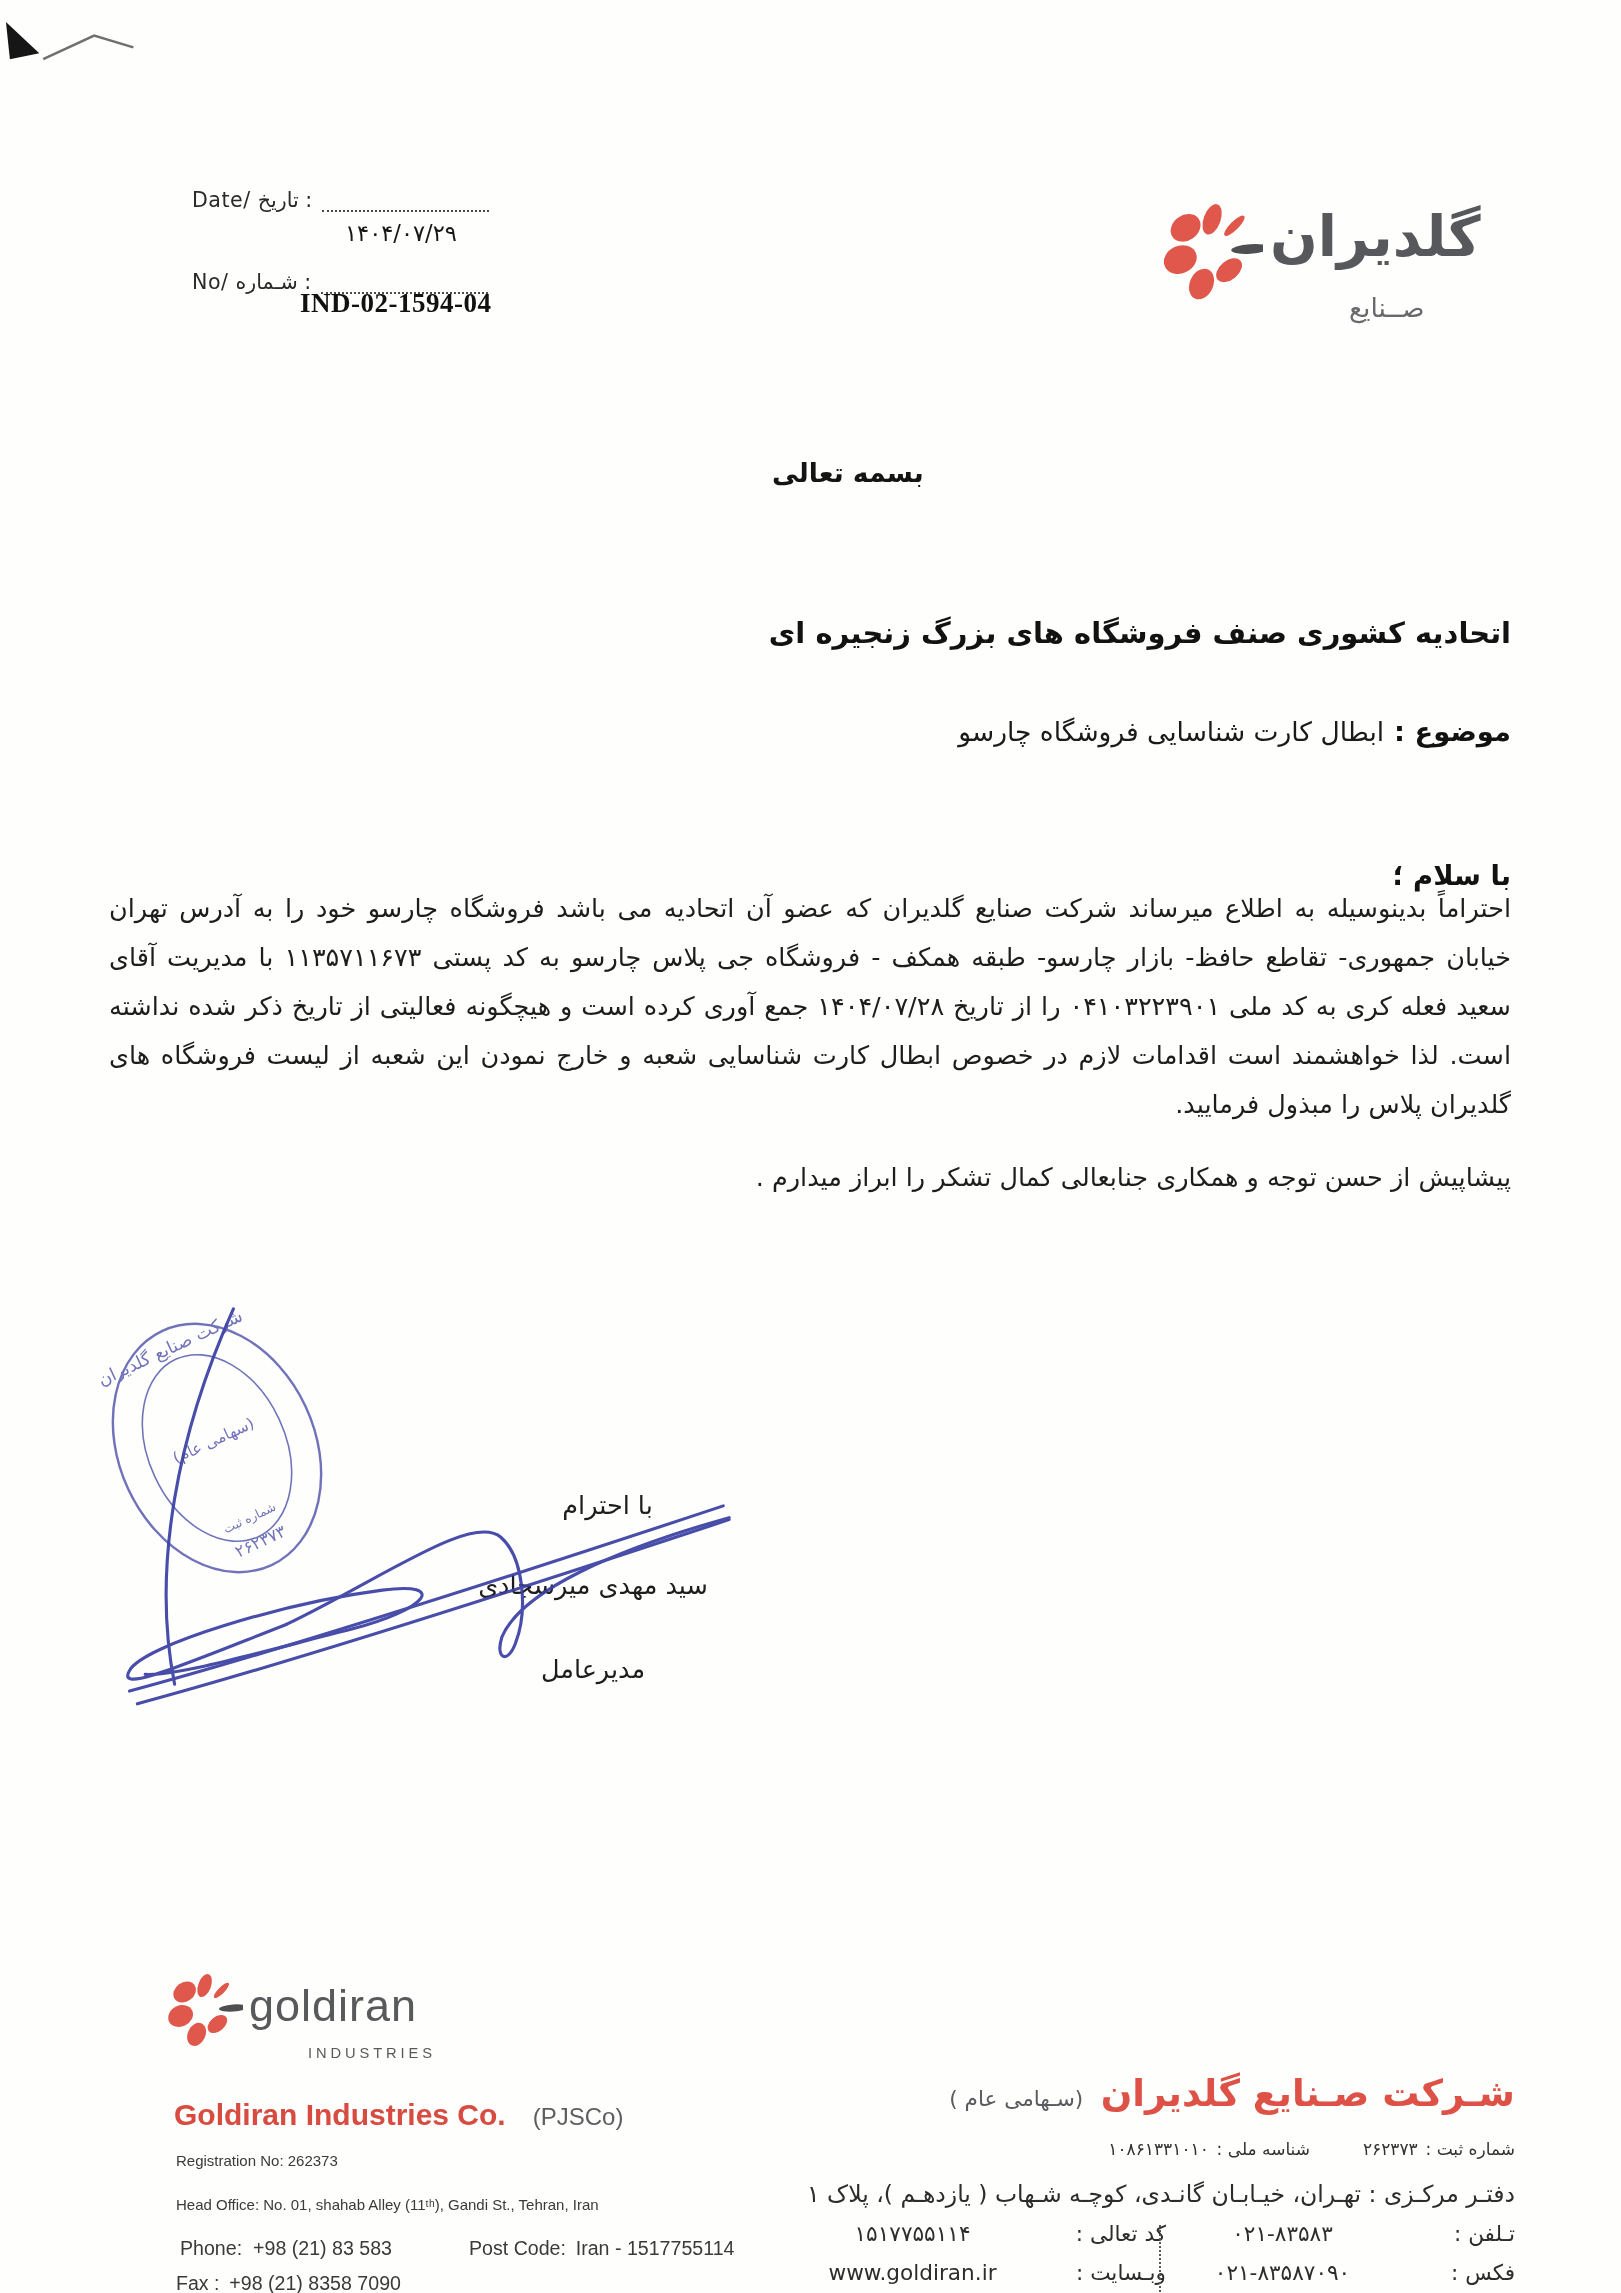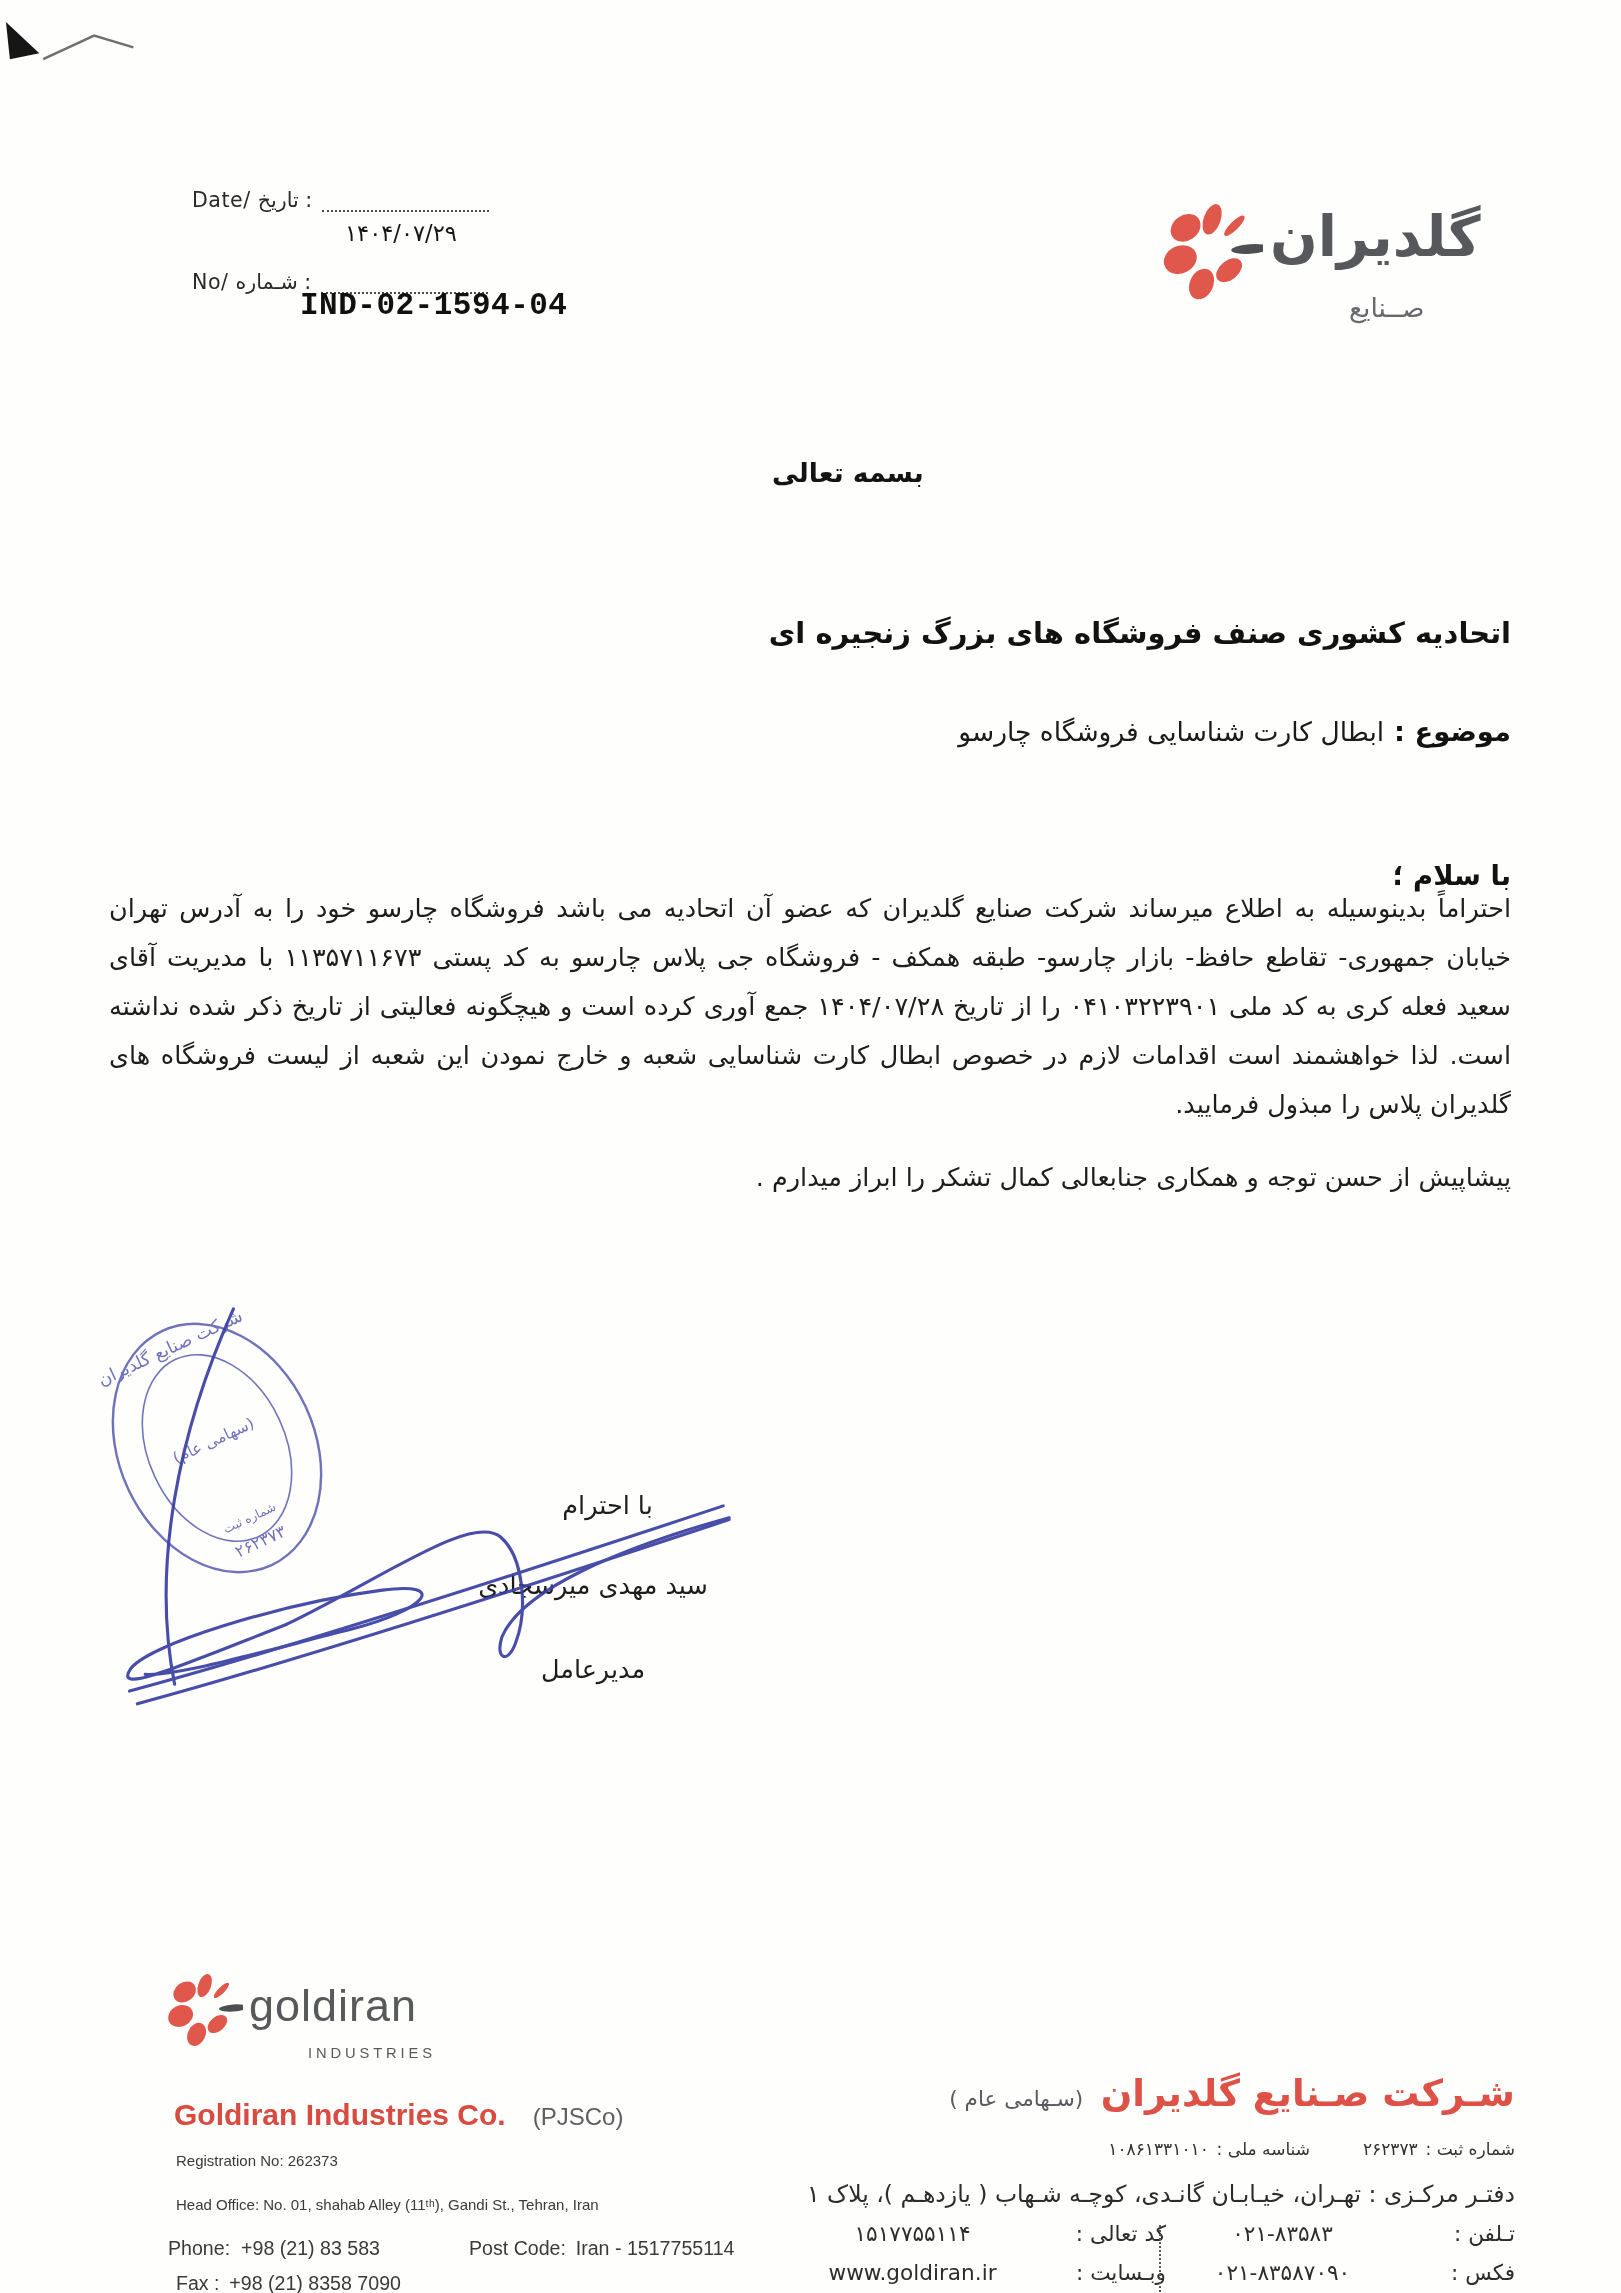--- a/index.html
+++ b/index.html
@@ -5,21 +5,21 @@
   html,body{margin:0;padding:0;background:#ffffff;}
   .page{position:relative;width:1621px;height:2294px;background:#fefefd;overflow:hidden;
         font-family:"DejaVu Sans",sans-serif;color:#1c1c1c;}
   .abs{position:absolute;}
   .fa{direction:rtl;unicode-bidi:plaintext;}
   
   .field-row{display:flex;align-items:flex-end;direction:ltr;font-size:20.6px;color:#2a2a2a;}
   .field-row .lbl{white-space:nowrap;letter-spacing:0.5px;}
   .dots{display:inline-block;width:167px;border-bottom:2.9px dotted #4b4b4b;height:19.6px;margin-left:9.8px;}
   .date-value{font-size:22.5px;letter-spacing:2px;color:#161616;direction:ltr;}
-  .ref-number{font-family:Liberation Mono, monospace;font-weight:bold;font-size:31px;color:#111;letter-spacing:0.5px;}
+  .ref-number{font-family:Liberation Serif, serif;font-weight:bold;font-size:27px;color:#111;letter-spacing:0.5px;}
   
   .logo-wordmark{font-size:56px;font-weight:bold;color:#57585c;letter-spacing:1px;}
   .logo-industries-fa{font-size:26.5px;color:#68696d;}
   
   .bismillah{font-size:26.5px;font-weight:bold;color:#141414;}
   .recipient{font-size:29px;font-weight:bold;color:#121212;}
   .subject{display:flex;direction:rtl;gap:9.8px;align-items:baseline;}
   .subject .s-lbl{font-size:27.4px;font-weight:bold;color:#121212;}
   .subject .s-txt{font-size:26.5px;color:#1a1a1a;}
   .salutation{font-size:27.4px;font-weight:bold;color:#121212;}
@@ -139,21 +139,21 @@
   </svg>
   <div class="abs en gold-wordmark" style="left:249px;top:1980px;">goldiran</div>
   <div class="abs en gold-industries" style="left:308px;top:2045px;">INDUSTRIES</div>
 
   <div class="abs en en-company" style="left:174px;top:2098px;">
     <span class="c-name">Goldiran Industries Co.</span>
     <span class="c-type">(PJSCo)</span>
   </div>
   <div class="abs en en-line" style="left:176px;top:2152px;">Registration No: 262373</div>
   <div class="abs en en-line" style="left:176px;top:2196px;">Head Office: No. 01, shahab Alley (11ᵗʰ), Gandi St., Tehran, Iran</div>
-  <div class="abs en en-kv" style="left:168px;top:2237px;gap:11px;">
+  <div class="abs en en-kv" style="left:180px;top:2237px;gap:11px;">
     <span>Phone:</span>
     <span>+98 (21) 83 583</span>
   </div>
   <div class="abs en en-kv" style="left:469px;top:2237px;">
     <span>Post Code:</span>
     <span>Iran - 1517755114</span>
   </div>
   <div class="abs en en-kv" style="left:176px;top:2272px;">
     <span>Fax :</span>
     <span>+98 (21) 8358 7090</span>

